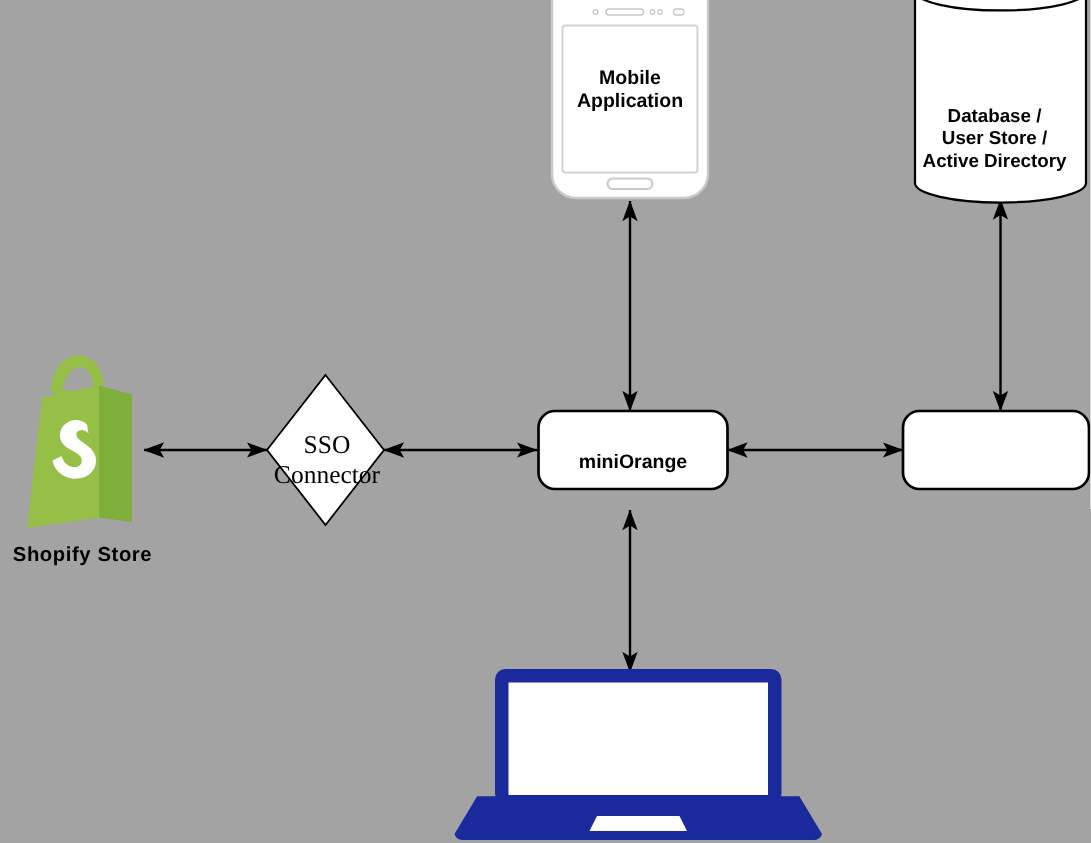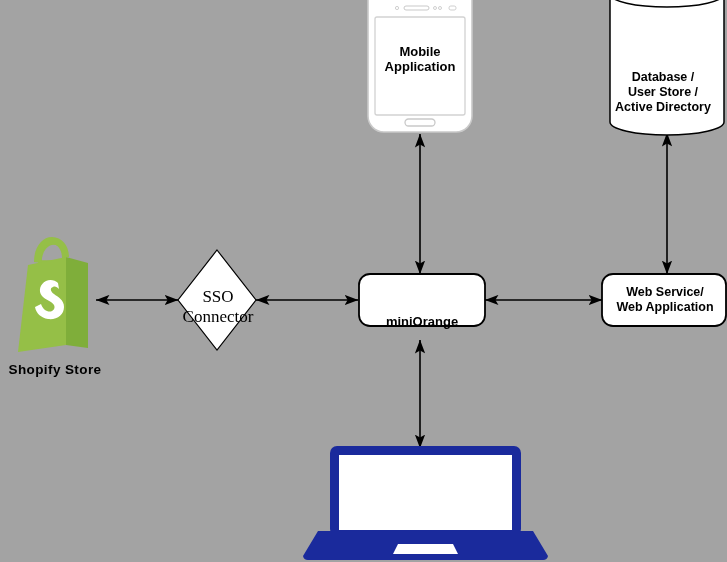--- a/index.html
+++ b/index.html
@@ -48,21 +48,21 @@
     left: 178px; top: 287px; width: 80px;
     font-size: 17px; font-weight: normal;
     font-family: "Liberation Serif", serif;
   }
 
   
   #label-broker {
     left: 363px; top: 285px; width: 118px;
     font-size: 13px;
   }
-  #label-broker .line-strong { font-weight: bold; display: block; margin-top: 14px; }
+  #label-broker .line-strong { font-weight: bold; display: block; }
   #label-broker .line-sub { font-weight: normal; display: block; }
 
   
   #label-web {
     left: 606px; top: 285px; width: 118px;
     font-size: 12.5px; font-weight: bold;
   }
 
   
   #label-laptop {
@@ -165,19 +165,17 @@
 User Store /
 Active Directory</div>
 
   <div class="node-label" id="label-sso">SSO
 Connector</div>
 
   <div class="node-label" id="label-broker">
     <span class="line-strong">miniOrange</span>
   </div>
 
-  <div class="node-label" id="label-web">Web Service/
-Web Application</div>
 
 
   <div class="node-label" id="label-shopify">Shopify Store</div>
 
 </div>
 
 </body></html>

